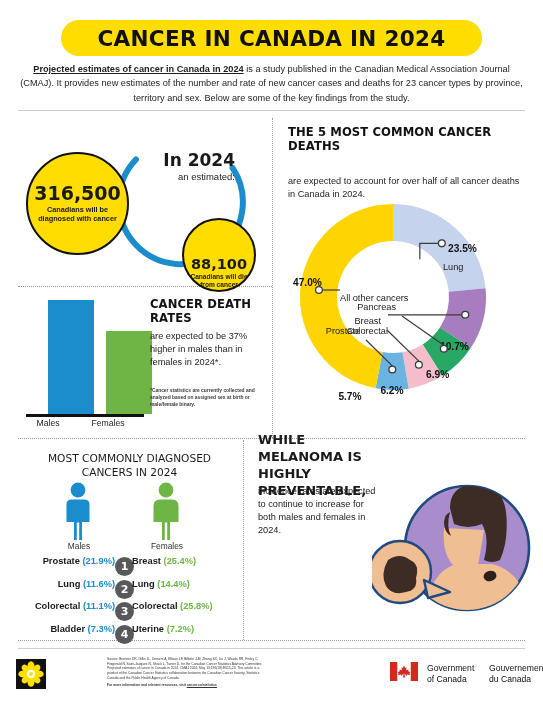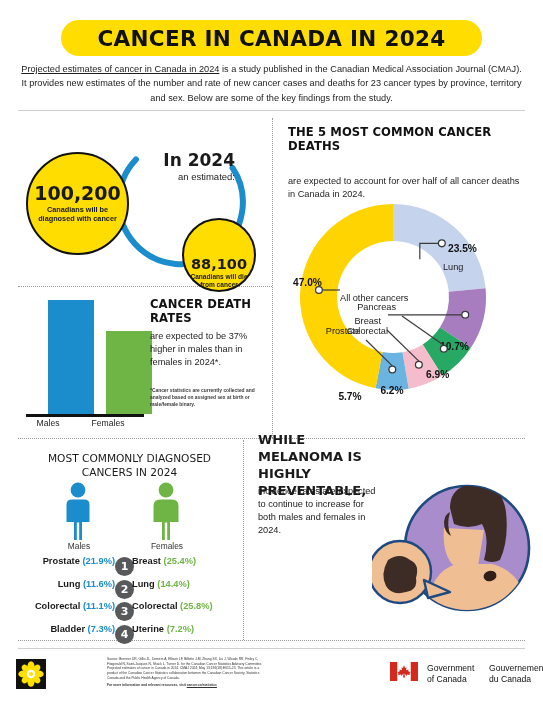--- a/index.html
+++ b/index.html
@@ -19,21 +19,21 @@
     display: flex; align-items: center; justify-content: center;
   }
   .title-pill span {
     font-size: 21.5px; font-weight: bold; letter-spacing: .3px; color: #111;
     font-family: "DejaVu Sans", sans-serif;
   }
   .intro {
     position: absolute; left: 18px; top: 62px; width: 507px;
     text-align: center; font-size: 9.2px; line-height: 1.55; color: #1d1d1d;
   }
-  .intro .u { text-decoration: underline; font-weight: normal; }
+  .intro .u { text-decoration: underline; font-weight: bold; }
 
   .rule { position:absolute; background:#cfcfcf; }
   .hr-top { left: 18px; top: 110px; width: 507px; height: 1px; }
 
   .dotted-h {
     position: absolute; height: 0; border-top: 1.4px dotted #9a9a9a;
   }
   .dotted-v {
     position: absolute; width: 0; border-left: 1.4px dotted #9a9a9a;
   }
@@ -144,21 +144,21 @@
   <div class="dotted-h" style="left:18px; top:286px; width:254px;"></div>
   <div class="dotted-h" style="left:18px; top:438px; width:507px;"></div>
   <div class="dotted-v" style="left:243px; top:440px; height:200px;"></div>
   <div class="dotted-h" style="left:18px; top:640px; width:507px;"></div>
 
   <svg class="blue-arc" viewBox="0 0 148 148">
     <path d="M 25.5 122.5 A 62 62 0 1 1 122.5 122.5" fill="none" stroke="#1B8CCC" stroke-width="6" stroke-linecap="round" transform="rotate(185 74 74)"></path>
   </svg>
 
   <div class="circle circle-big">
-    <div class="num">100,200</div>
+    <div class="num">316,500</div>
     <div class="cap">Canadians will be diagnosed with cancer</div>
   </div>
 
   <div class="circle circle-small">
     <div class="num">88,100</div>
     <div class="cap">Canadians will die from cancer</div>
   </div>
 
   <div class="in2024">
     <div class="t1">In 2024</div>

